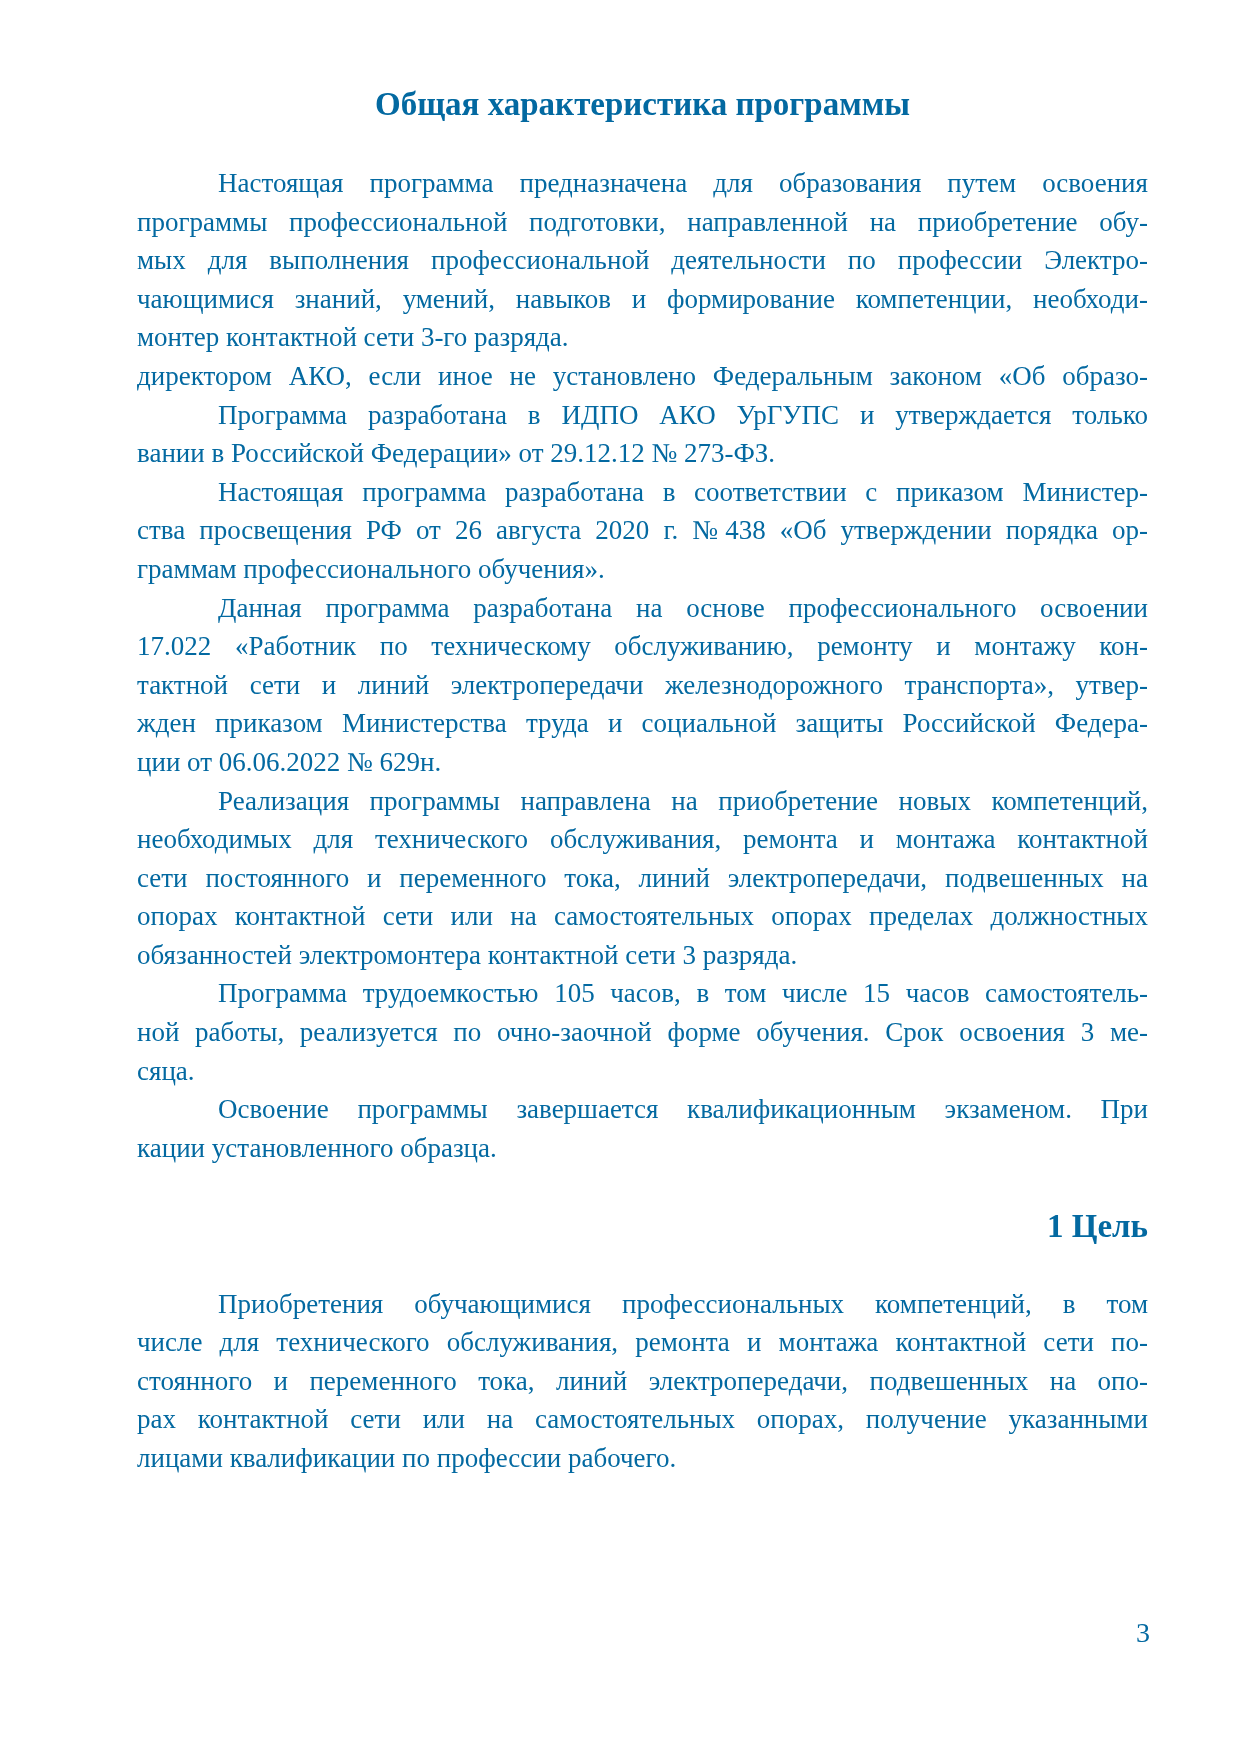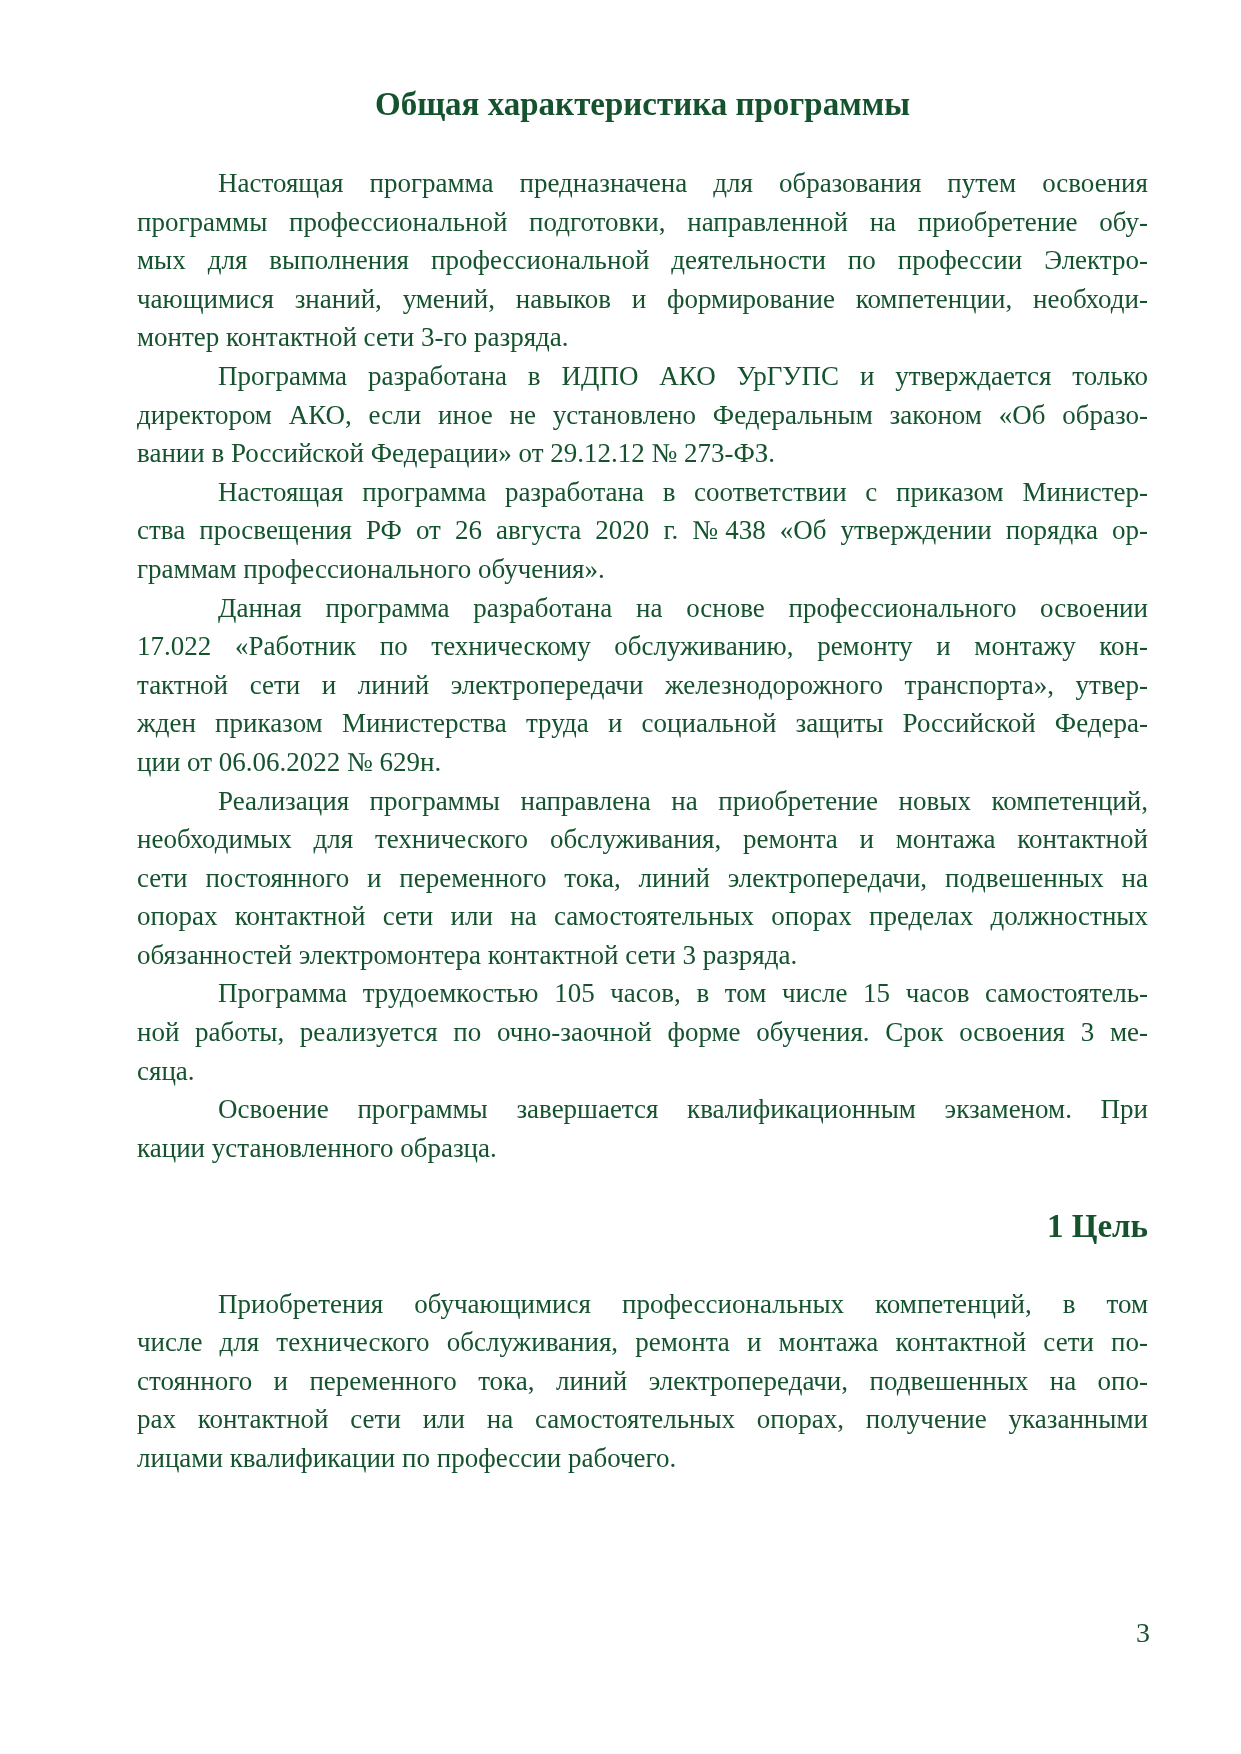--- a/index.html
+++ b/index.html
@@ -1,21 +1,21 @@
 <!DOCTYPE html>
 <html lang="ru"><head>
 <meta charset="utf-8">
 <style>
   html,body{margin:0;padding:0;background:#ffffff;}
   .page{
     position:relative;
     width:1241px;
     height:1754px;
     background:#ffffff;
-    color:#14532d;
+    color:#0369a1;
     font-family:"Liberation Serif","DejaVu Serif",serif;
     overflow:hidden;
   }
   .doc-title{
     position:absolute;
     top:82px;
     left:137px;
     width:1011px;
     text-align:center;
     font-weight:bold;
@@ -70,22 +70,22 @@
 
     <div>
         <div class="para">
           <div class="tline first">Настоящая программа предназначена для образования путем освоения</div>
           <div class="tline">программы профессиональной подготовки, направленной на приобретение обу-</div>
           <div class="tline">мых для выполнения профессиональной деятельности по профессии Электро-</div>
           <div class="tline">чающимися знаний, умений, навыков и формирование компетенции, необходи-</div>
           <div class="tline last">монтер контактной сети 3-го разряда.</div>
         </div>
         <div class="para">
+          <div class="tline">директором АКО, если иное не установлено Федеральным законом «Об образо-</div>
           <div class="tline first">Программа разработана в ИДПО АКО УрГУПС и утверждается только</div>
-          <div class="tline">директором АКО, если иное не установлено Федеральным законом «Об образо-</div>
           <div class="tline last">вании в Российской Федерации» от 29.12.12 № 273-ФЗ.</div>
         </div>
         <div class="para">
           <div class="tline first">Настоящая программа разработана в соответствии с приказом Министер-</div>
           <div class="tline">ства просвещения РФ от 26 августа 2020 г. №438 «Об утверждении порядка ор-</div>
           <div class="tline last">граммам профессионального обучения».</div>
         </div>
         <div class="para">
           <div class="tline first">Данная программа разработана на основе профессионального освоении</div>
           <div class="tline">17.022 «Работник по техническому обслуживанию, ремонту и монтажу кон-</div>

